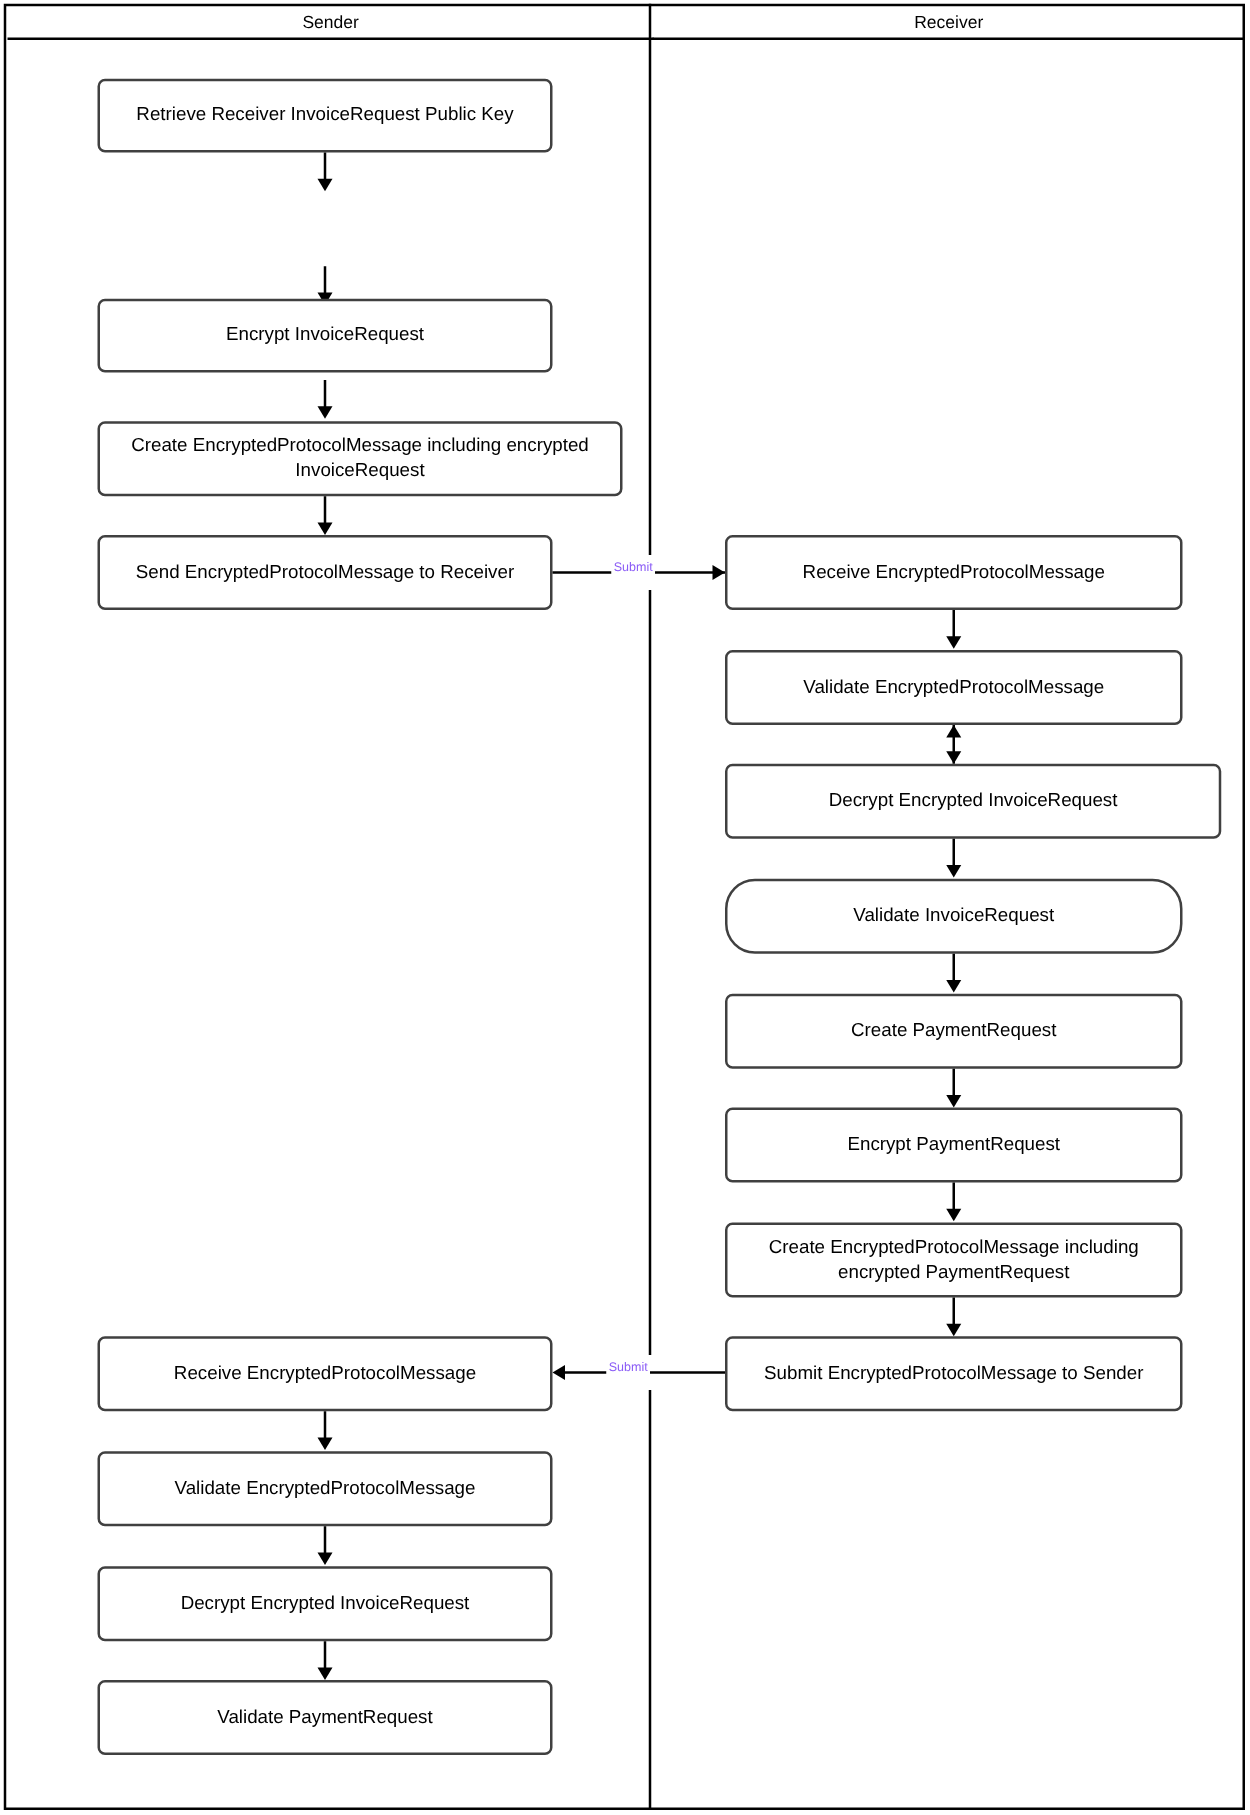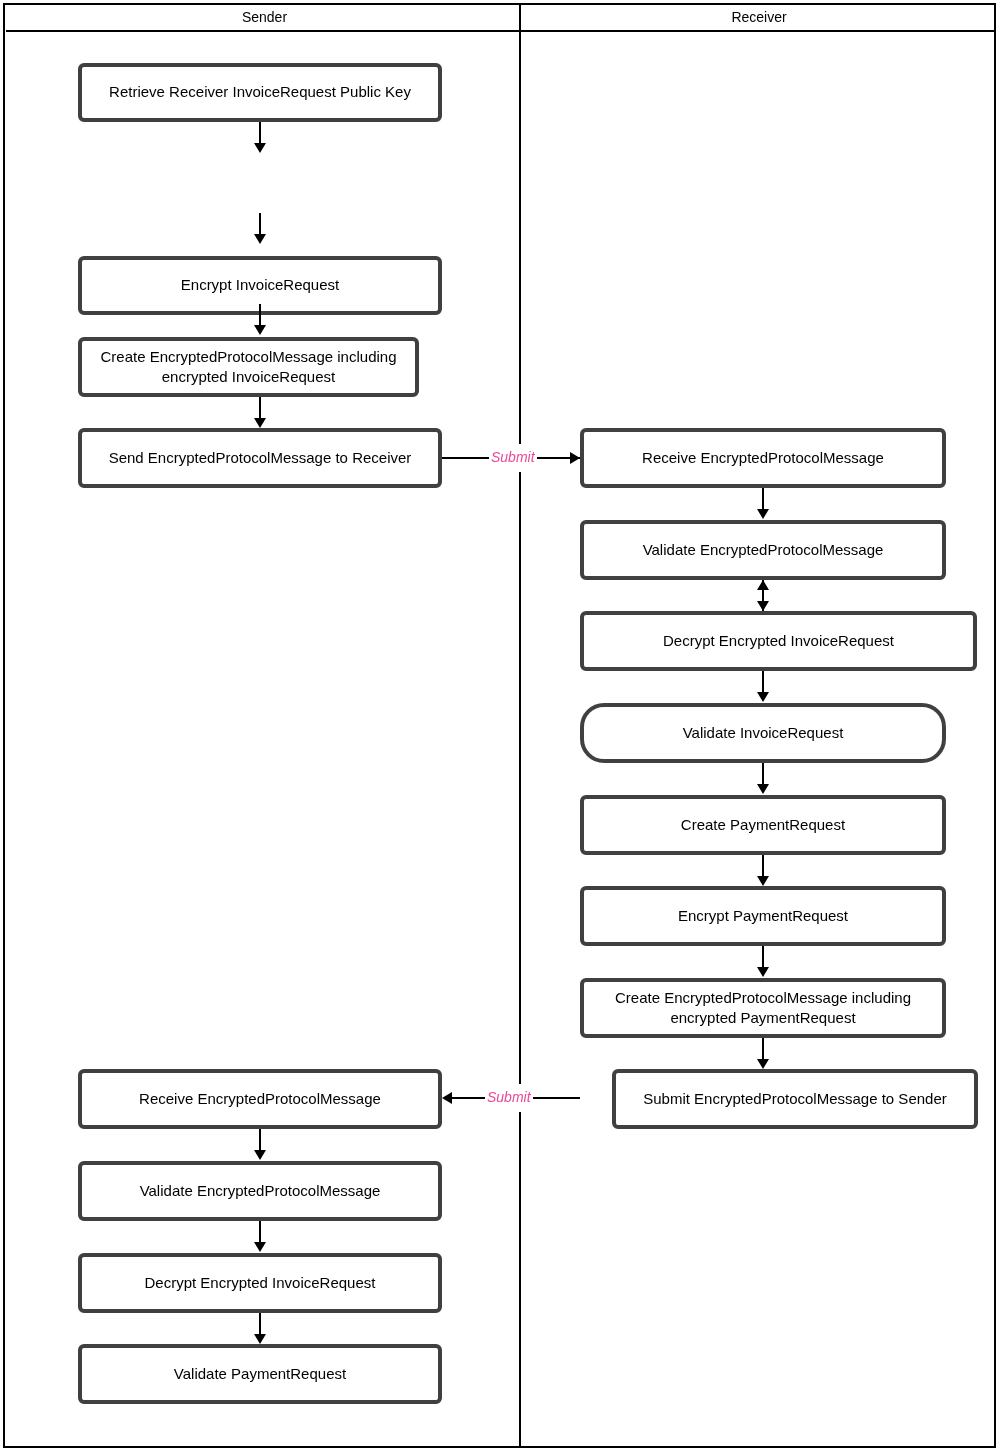--- a/index.html
+++ b/index.html
@@ -58,21 +58,21 @@
     left: 516px;
     width: 8px;
     height: 28px;
     background: #ffffff;
   }
 
   
   .node {
     position: absolute;
     box-sizing: border-box;
-    border: 4px solid #404040;
+    border: 2px solid #404040;
     border-radius: 6px;
     background: #ffffff;
     display: flex;
     align-items: center;
     justify-content: center;
     text-align: center;
     font-size: 15px;
     color: #000000;
     line-height: 1.35;
     padding: 0 10px;
@@ -117,27 +117,26 @@
   .arrow-left {
     position: absolute;
     width: 0;
     height: 0;
     border-top: 6px solid transparent;
     border-bottom: 6px solid transparent;
     border-right: 10px solid #000000;
   }
   .edge-label {
     position: absolute;
-    font-size: 14px;
-    color: #ec4899;
+    font-size: 10px;
+    color: #8b5cf6;
     background: #ffffff;
     padding: 0 2px;
     line-height: 1;
     white-space: nowrap;
-    font-style: italic;
   }
 </style>
 </head>
 <body>
 
 <div id="stage">
 
   <div class="frame"></div>
 
   <div class="lane-header sender">
@@ -155,28 +154,28 @@
     <span class="label">Retrieve Receiver InvoiceRequest Public Key</span>
   </div>
 
   <div class="vline" style="left:259px; top:122px; height:22px;"></div>
   <div class="arrow-down" style="left:254px; top:143px;"></div>
 
 
   <div class="vline" style="left:259px; top:213px; height:22px;"></div>
   <div class="arrow-down" style="left:254px; top:234px;"></div>
 
-  <div class="node" style="left:78px; top:256px; width:364px; height:59px;">
+  <div class="node" style="left:78px; top:239px; width:364px; height:59px;">
     <span class="label">Encrypt InvoiceRequest</span>
   </div>
 
   <div class="vline" style="left:259px; top:304px; height:22px;"></div>
   <div class="arrow-down" style="left:254px; top:325px;"></div>
 
-  <div class="node" style="left:78px; top:337px; width:341px; height:60px;">
+  <div class="node" style="left:78px; top:337px; width:420px; height:60px;">
     <span class="label">Create EncryptedProtocolMessage including encrypted InvoiceRequest</span>
   </div>
 
   <div class="vline" style="left:259px; top:397px; height:22px;"></div>
   <div class="arrow-down" style="left:254px; top:418px;"></div>
 
   <div class="node" style="left:78px; top:428px; width:364px; height:60px;">
     <span class="label">Send EncryptedProtocolMessage to Receiver</span>
   </div>
 
@@ -227,21 +226,21 @@
   <div class="vline" style="left:762px; top:946px; height:22px;"></div>
   <div class="arrow-down" style="left:757px; top:967px;"></div>
 
   <div class="node" style="left:580px; top:978px; width:366px; height:60px;">
     <span class="label">Create EncryptedProtocolMessage including encrypted PaymentRequest</span>
   </div>
 
   <div class="vline" style="left:762px; top:1038px; height:22px;"></div>
   <div class="arrow-down" style="left:757px; top:1059px;"></div>
 
-  <div class="node" style="left:580px; top:1069px; width:366px; height:60px;margin-left:32px;">
+  <div class="node" style="left:580px; top:1069px; width:366px; height:60px;">
     <span class="label">Submit EncryptedProtocolMessage to Sender</span>
   </div>
 
   <div class="hline" style="left:452px; top:1097px; width:128px;"></div>
   <div class="edge-label" style="left:485px; top:1090px;">Submit</div>
   <div class="arrow-left" style="left:442px; top:1092px;"></div>
 
   <div class="node" style="left:78px; top:1069px; width:364px; height:60px;">
     <span class="label">Receive EncryptedProtocolMessage</span>
   </div>

